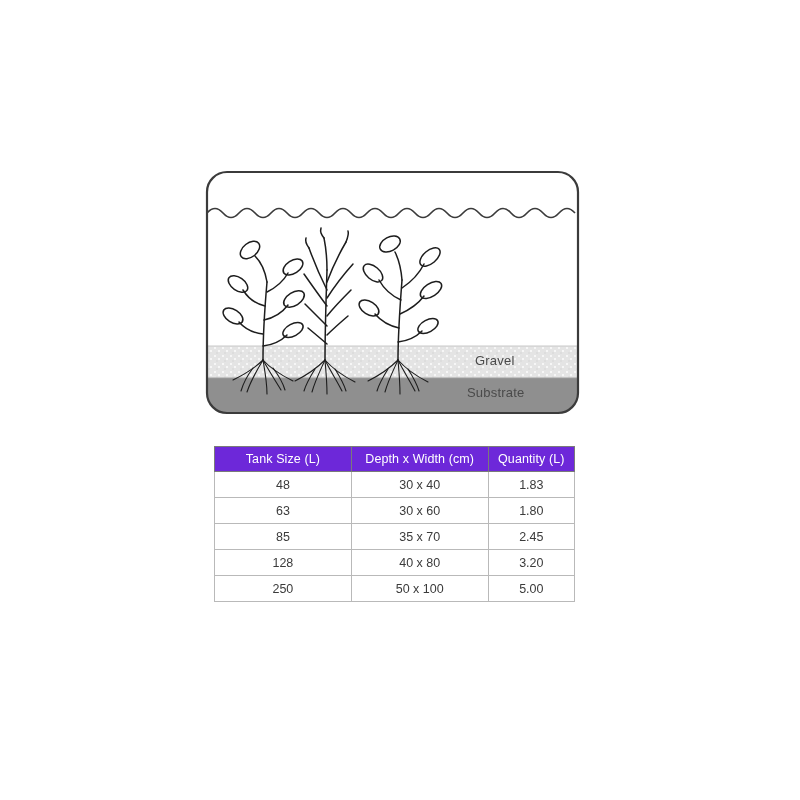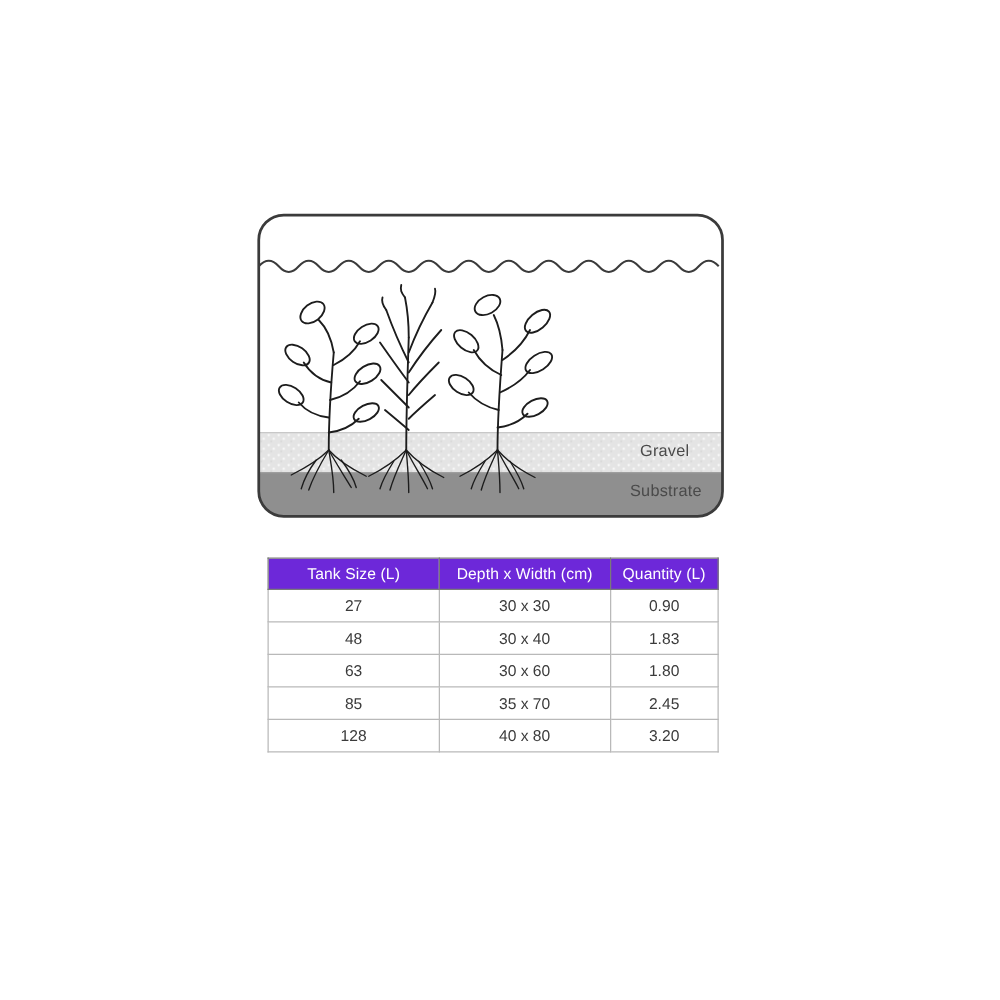--- a/index.html
+++ b/index.html
@@ -32,21 +32,20 @@
   }
   .tank-svg {
     display: block;
   }
   .tank-label {
     position: absolute;
     font-size: 13px;
     color: #4a4a4a;
     letter-spacing: 0.2px;
     white-space: nowrap;
-    margin-left: 37px;
   }
   .label-gravel {
     left: 270px;
     top: 183px;
   }
   .label-substrate {
     left: 262px;
     top: 215px;
   }
 
@@ -204,41 +203,41 @@
     <table class="spec">
       <thead>
         <tr>
           <th>Tank Size (L)</th>
           <th>Depth x Width (cm)</th>
           <th>Quantity (L)</th>
         </tr>
       </thead>
       <tbody>
         <tr>
-          <td class="col0">27</td>
-          <td class="col1">30 x 30</td>
-          <td class="col2">0.90</td>
-        </tr>
-        <tr>
           <td class="col0">48</td>
           <td class="col1">30 x 40</td>
           <td class="col2">1.83</td>
         </tr>
         <tr>
           <td class="col0">63</td>
           <td class="col1">30 x 60</td>
           <td class="col2">1.80</td>
         </tr>
         <tr>
           <td class="col0">85</td>
           <td class="col1">35 x 70</td>
           <td class="col2">2.45</td>
         </tr>
         <tr>
           <td class="col0">128</td>
           <td class="col1">40 x 80</td>
           <td class="col2">3.20</td>
         </tr>
+        <tr>
+          <td class="col0">250</td>
+          <td class="col1">50 x 100</td>
+          <td class="col2">5.00</td>
+        </tr>
       </tbody>
     </table>
   </div>
 
 </div>
 
 </body></html>

